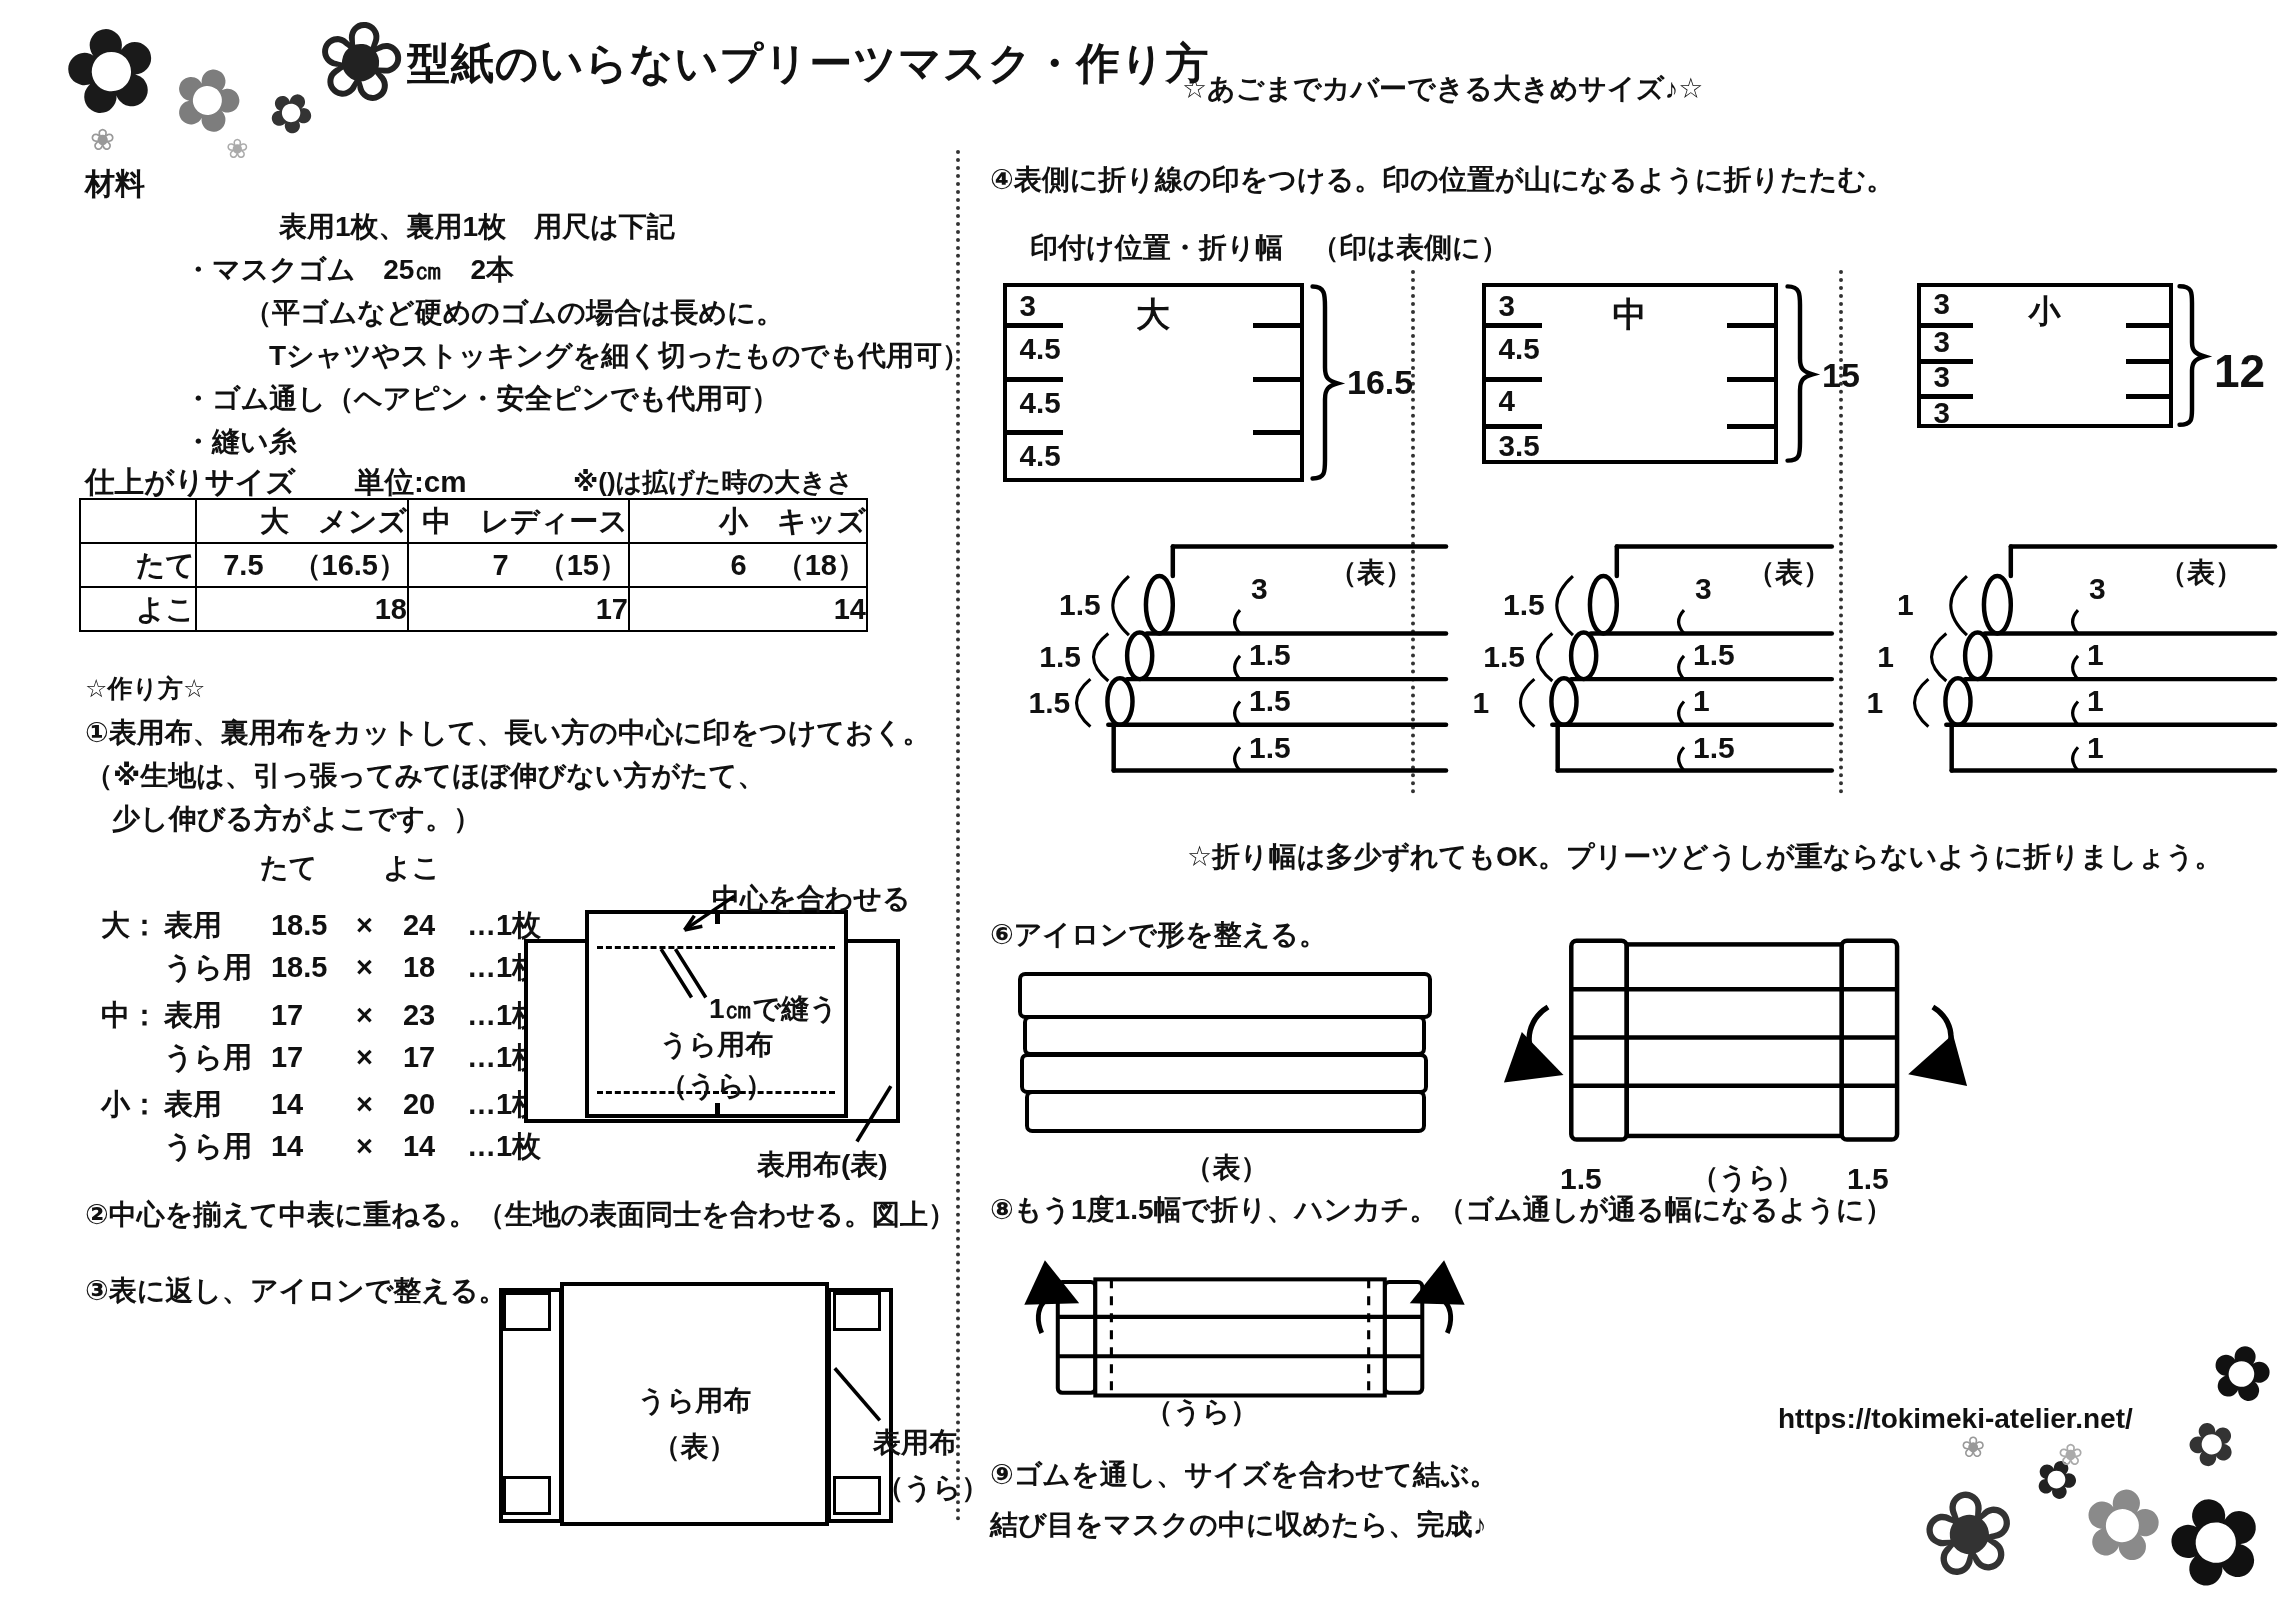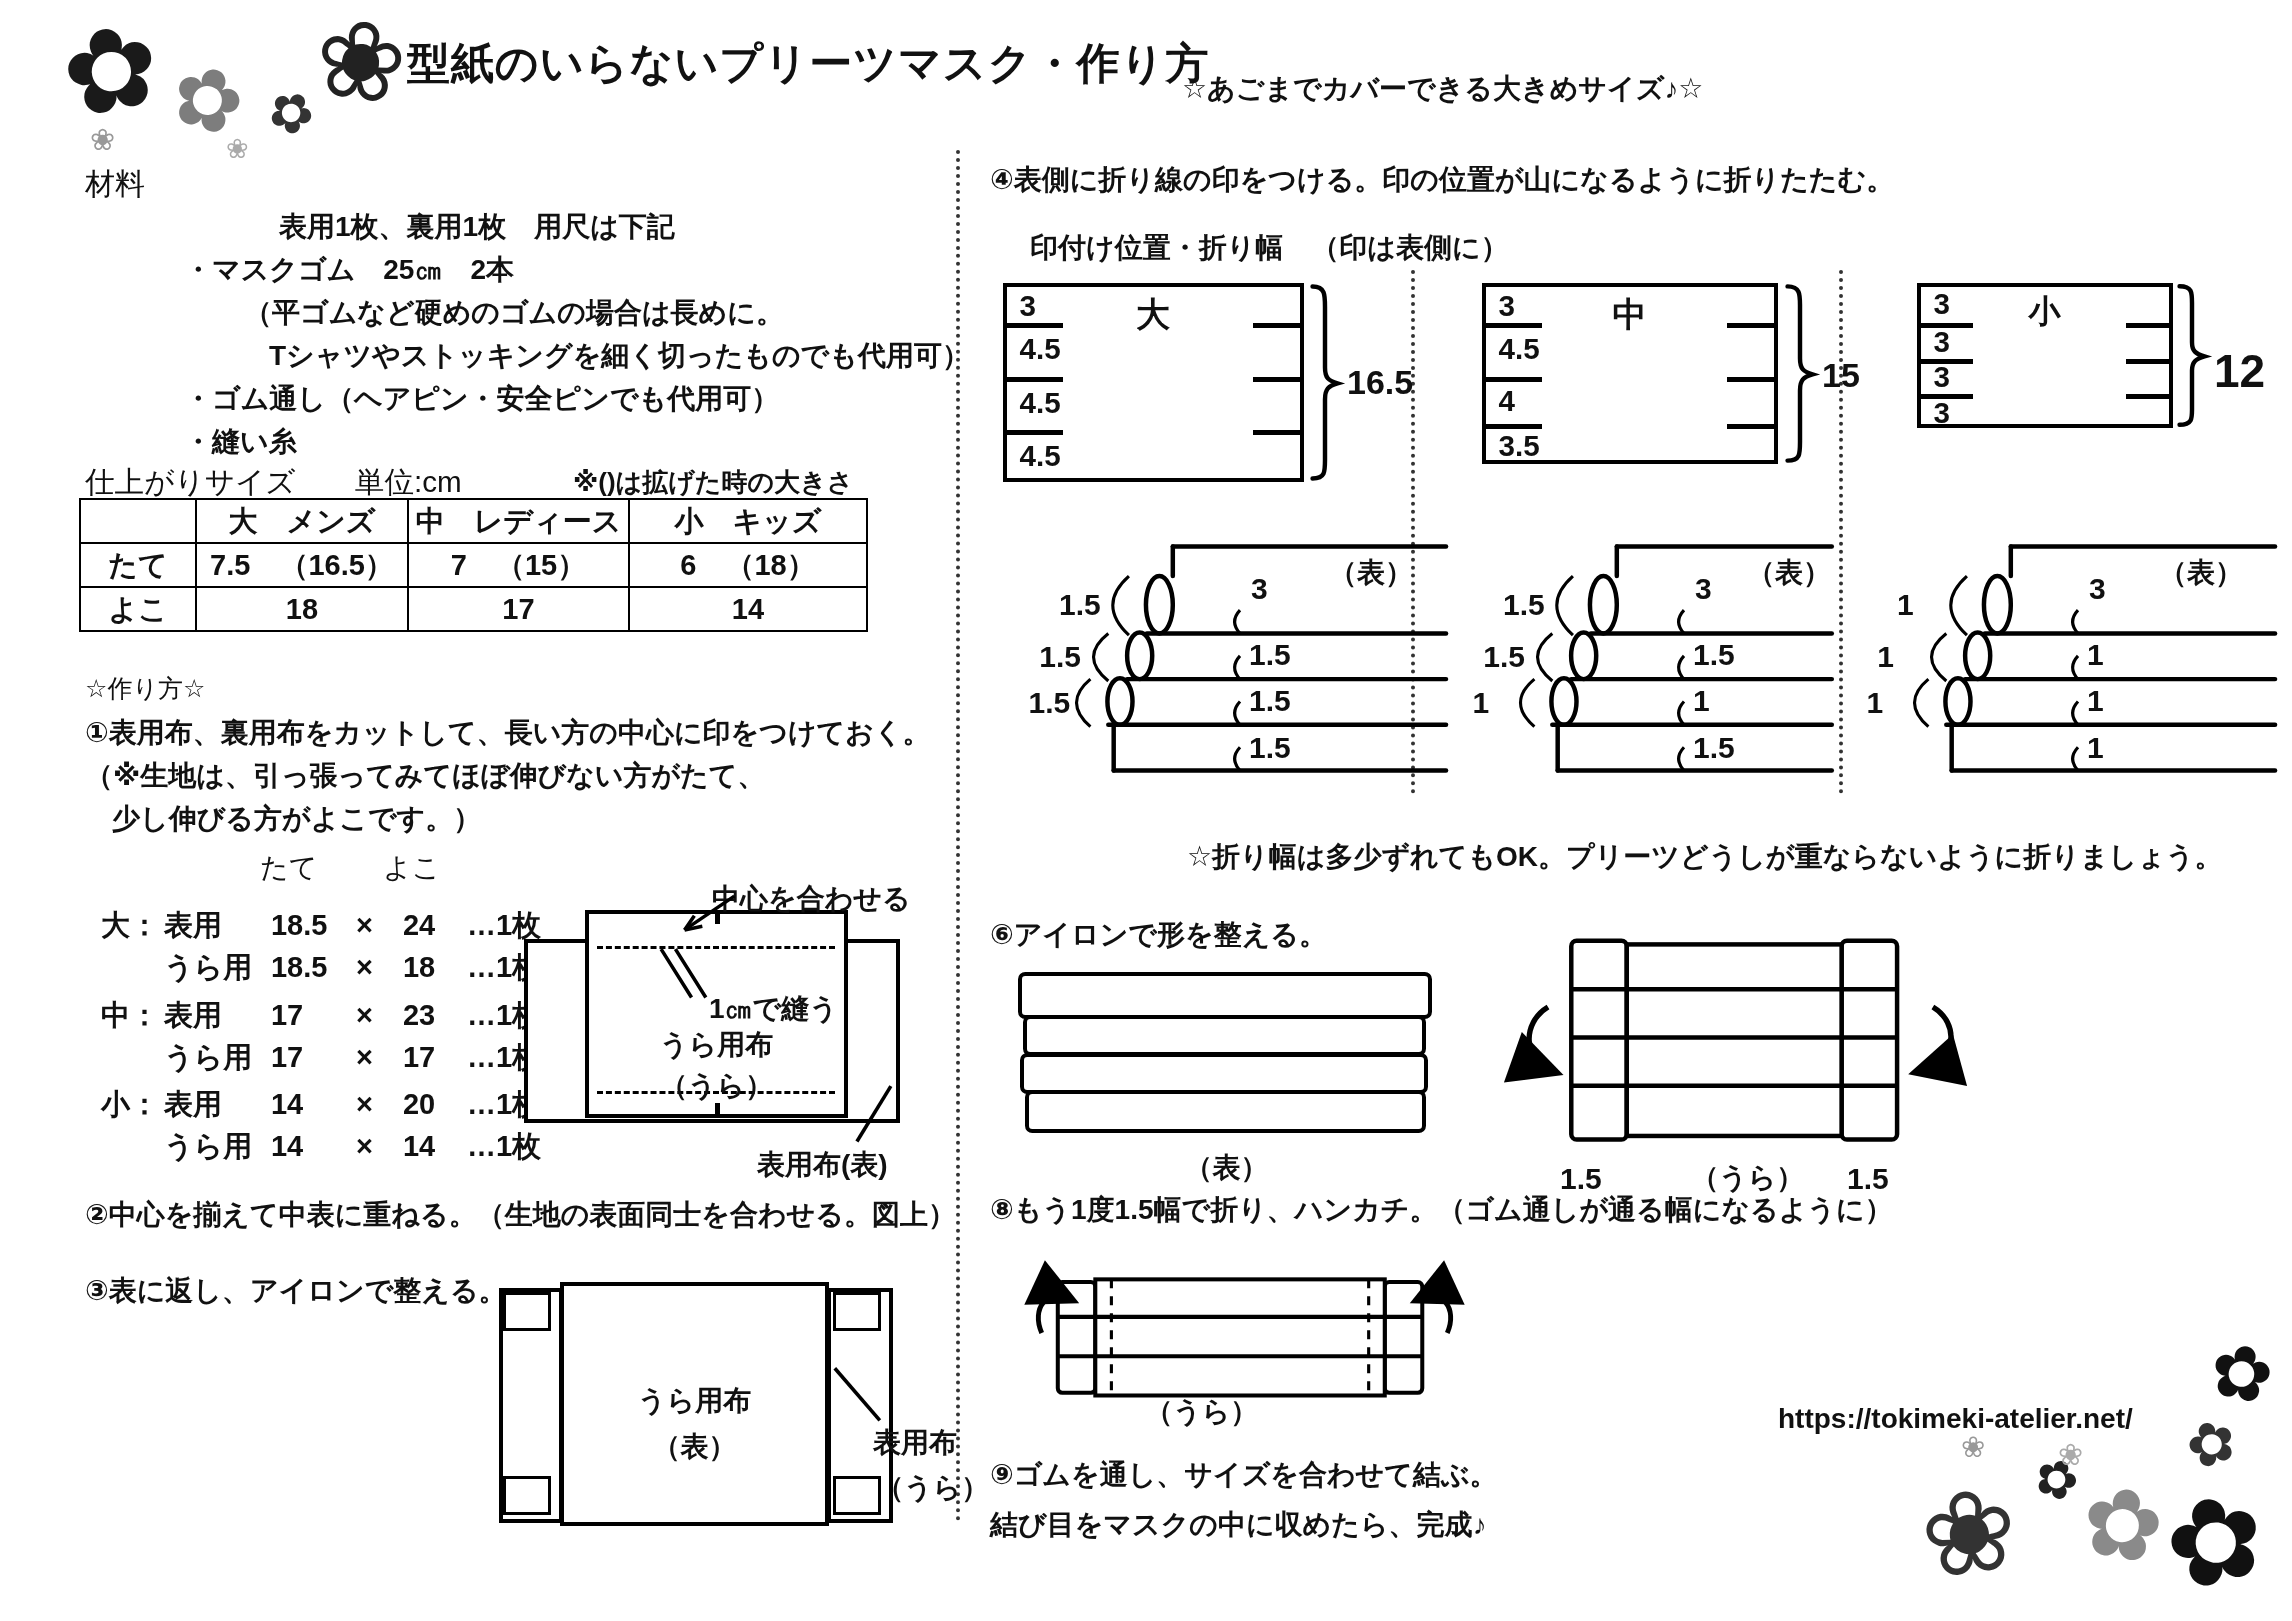--- a/index.html
+++ b/index.html
@@ -1,33 +1,33 @@
 <!DOCTYPE html>
 <html style="font-size:14.3px"><head>
 <meta charset="utf-8">
 <style>
   *{margin:0;padding:0;box-sizing:border-box}
   body{background:#e8e8e8;font-family:"Liberation Sans","DejaVu Sans",sans-serif}
   #page{position:relative;width:2293px;height:1621px;background:#ffffff;overflow:hidden;color:#111;font-weight:600}
   .abs{position:absolute;white-space:pre;line-height:1.2}
   .txt{font-size:28px}
-  .b{font-weight:400}
+  .b{font-weight:700}
   .title{font-size:43px;font-weight:700;letter-spacing:0.9px}
   .sub{font-size:28px;font-weight:700}
   .small{font-size:26px}
   .num{font-size:30px;font-weight:700}
   .dotv{position:absolute;border-left:4.5px dotted #333}
   .rect{position:absolute;border:4.5px solid #000;background:#fff}
   .thin{border-width:3.6px}
   .dash{position:absolute;border-top:3.6px dashed #000}
   .tick{position:absolute;background:#000;height:4.5px}
   .seglbl{position:absolute;font-size:29.6px;font-weight:700}
   .ctr{text-align:center}
   table{border-collapse:collapse;table-layout:fixed}
-  td,th{border:2.7px solid #000;text-align:center;font-size:29px;font-weight:600;height:44px;background:#fff}
+  td,th{border:2.7px solid #000;text-align:right;font-size:29px;font-weight:600;height:44px;background:#fff}
   .flower{position:absolute;line-height:1}
   .cutrow span{display:inline-block;font-size:29px;font-weight:600}
   svg.abs{overflow:visible}
 </style>
 </head>
 <body>
 
 <div id="page">
 
   <span class="flower" style="left:63px;top:13.4px;font-size:115px;color:#1a1a1a;transform:rotate(-12deg)">✿</span>

